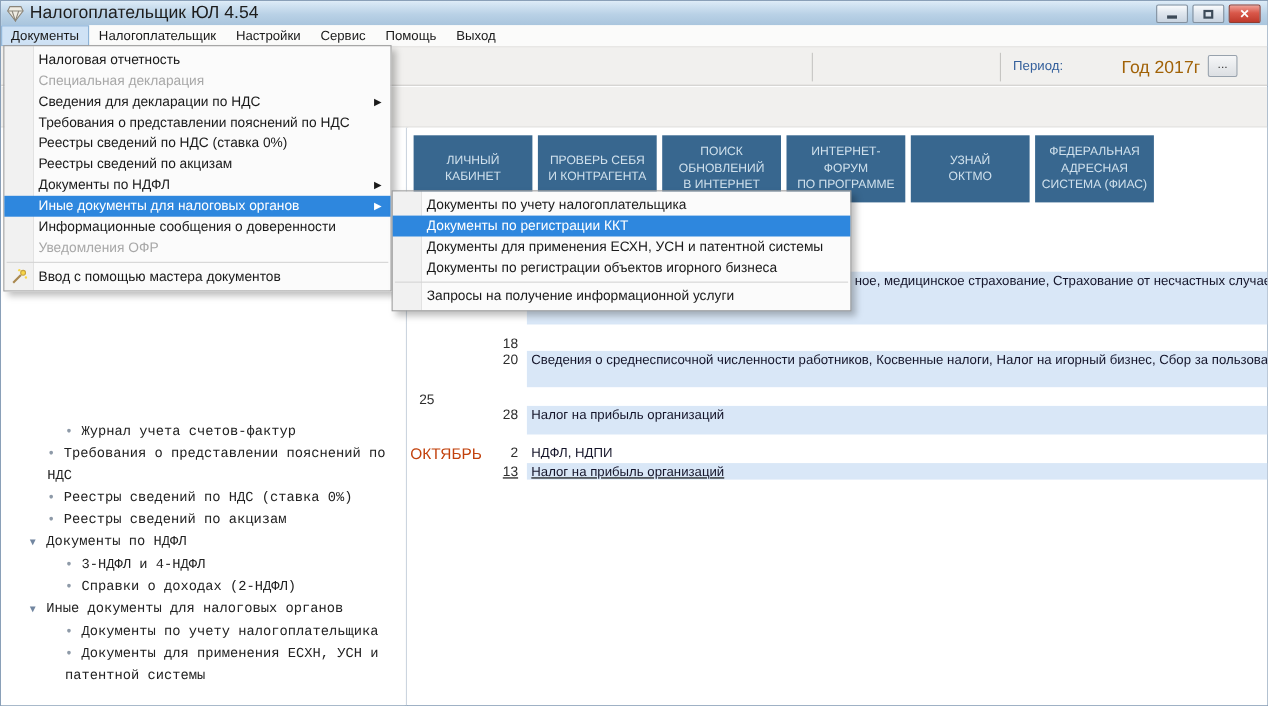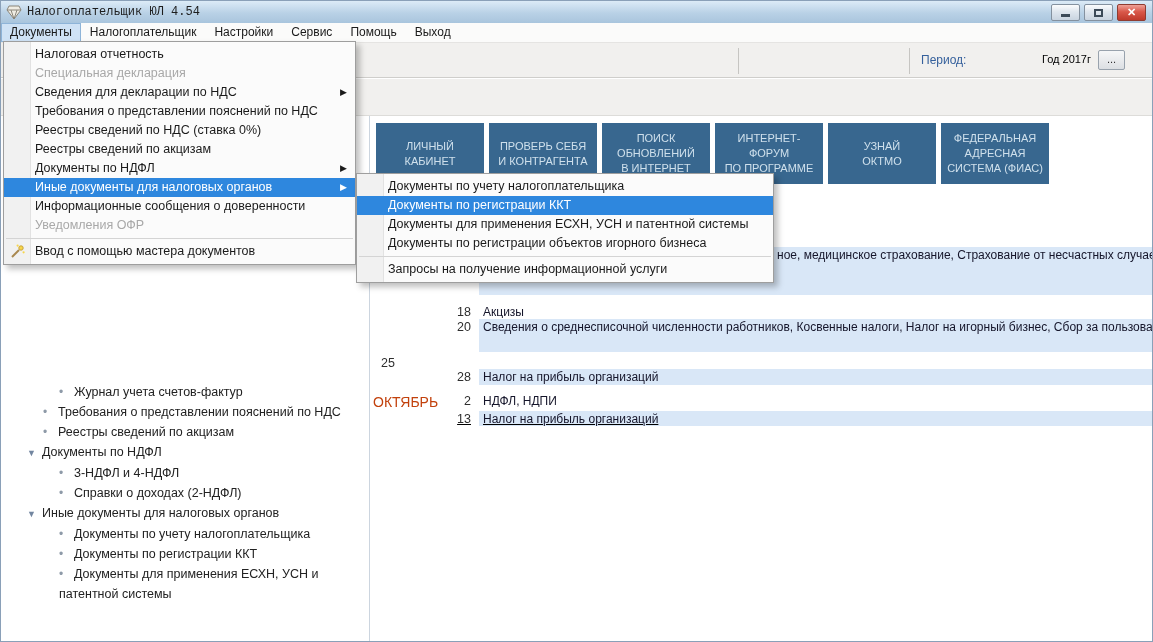--- a/index.html
+++ b/index.html
@@ -5,21 +5,21 @@
   * { margin:0; padding:0; box-sizing:border-box; }
   html,body { width:1153px; height:642px; overflow:hidden;
     font-family:"Liberation Sans", sans-serif; background:#fff; }
   .window { position:absolute; inset:0; background:#fff; border:1px solid #8aa0b8; }
 
   
   .titlebar { position:absolute; top:0; left:0; right:0; height:22px;
     background:linear-gradient(#dcebf7,#b9d1e6 55%,#a9c5dd);
     display:flex; align-items:center; padding-left:5px; }
   .app-icon { width:16px; height:15px; flex:0 0 auto; }
-  .title-text { font-size:12px; color:#1d1d1d; margin-left:5px;font-family:Liberation Mono, monospace; }
+  .title-text { font-size:16px; color:#1d1d1d; margin-left:5px; }
   .win-buttons { position:absolute; top:3px; right:6px; display:flex; gap:4px; }
   .win-btn { width:29px; height:17px; border:1px solid #84919f; border-radius:2px;
     background:linear-gradient(#fbfcfd,#dfe6ee 45%,#c9d4e0);
     display:flex; align-items:center; justify-content:center;
     font-size:9px; color:#2a2a2a; cursor:default; }
   .win-btn .min-glyph { display:block; width:9px; height:3px; background:#3c4a58; margin-top:6px; }
   .win-btn .max-glyph { display:block; width:9px; height:8px; border:2px solid #3c4a58; }
   .win-btn.close { background:linear-gradient(#efa197,#d9584a 45%,#bf3a2c);
     border-color:#8f3c31; color:#fff; font-size:11px; font-weight:bold; }
 
@@ -30,21 +30,21 @@
   .menubar-item.active { background:#cfe2f5; border:1px solid #8eb4d8; padding:1px 8px 0 8px; }
 
   
   .toolbar1 { position:absolute; top:41px; left:0; right:0; height:36px;
     background:#f1f0ee; border-top:1px solid #e5e4e2; border-bottom:1px solid #cfcecb; }
   .toolbar2 { position:absolute; top:78px; left:0; right:0; height:37px;
     background:#f1f0ee; border-bottom:1px solid #dddcd9; }
   .vsep { position:absolute; top:5px; width:1px; height:26px; background:#c6c5c2; }
   .period-label { position:absolute; left:920px; top:10px; font-size:12px; color:#35609c; }
   .period-value { position:absolute; left:1000px; top:10px; width:90px; text-align:right;
-    font-size:11px; color:#000000; }
+    font-size:16px; color:#a16207; }
   .period-btn { position:absolute; left:1097px; top:7px; width:27px; height:20px;
     border:1px solid #98a2ad; border-radius:2px; background:linear-gradient(#f6f7f8,#dcdfe3);
     font-size:11px; color:#333; text-align:center; line-height:16px; }
 
   
   .sidebar { position:absolute; top:115px; left:0; width:369px; bottom:0;
     background:#fff; border-right:1px solid #ccd5df; }
   .calendar-panel { position:absolute; top:115px; left:370px; right:0; bottom:0; background:#fff; }
 
   
@@ -59,21 +59,21 @@
   .cal-month { width:76px; font-size:14px; color:#c2410c; padding-top:1px; }
   .cal-date { width:22px; text-align:right; font-size:12.5px; color:#2e2e2e; padding-top:1px; }
   .cal-text { flex:1; margin-left:8px; padding:1px 0 0 4px; font-size:12px; color:#15152a;
     white-space:nowrap; overflow:hidden; }
   .cal-row.hl .cal-text { background:#d9e7f7; }
   .cal-text .frag { display:inline-block; margin-left:294px; }
 
   
   .tree { position:absolute; top:266px; left:0; right:1px; bottom:0; background:#fff;
     font-size:12.5px; color:#222; line-height:20px; overflow:hidden; }
-  .tree-item { padding-right:10px; cursor:default; }
+  .tree-item { padding-right:10px; cursor:default;font-family:Liberation Mono, monospace; }
   .tree-item.lvl1 { padding-left:26px; }
   .tree-item.lvl2 { padding-left:42px; }
   .tree-item.lvl3 { padding-left:58px; }
   .tree-marker { display:inline-block; width:15px; color:#8e9aa8; }
   .tree-marker.arrow { color:#7286a0; font-size:9px; }
   .tree-marker.bullet { font-size:12px; }
 
   
   .menu { position:absolute; border:1px solid #9e9e9e; font-size:12.5px; color:#1a1a1a;
     box-shadow:4px 4px 6px rgba(0,0,0,0.25); padding:3px 0;
@@ -128,27 +128,27 @@
     <span class="period-label">Период:</span>
     <span class="period-value">Год 2017г</span>
     <div class="period-btn">...</div>
   </div>
   <div class="toolbar2"></div>
 
   <div class="sidebar">
     <div class="tree" id="tree">
         <div class="tree-item lvl3"><span class="tree-marker bullet">•</span><span>Журнал учета счетов-фактур</span></div>
         <div class="tree-item lvl2"><span class="tree-marker bullet">•</span><span>Требования о представлении пояснений по НДС</span></div>
+        <div class="tree-item lvl2"><span class="tree-marker bullet">•</span><span>Реестры сведений по НДС (ставка 0%)</span></div>
         <div class="tree-item lvl2"><span class="tree-marker bullet">•</span><span>Реестры сведений по акцизам</span></div>
         <div class="tree-item lvl1"><span class="tree-marker arrow">▼</span><span>Документы по НДФЛ</span></div>
         <div class="tree-item lvl3"><span class="tree-marker bullet">•</span><span>3-НДФЛ и 4-НДФЛ</span></div>
         <div class="tree-item lvl3"><span class="tree-marker bullet">•</span><span>Справки о доходах (2-НДФЛ)</span></div>
         <div class="tree-item lvl1"><span class="tree-marker arrow">▼</span><span>Иные документы для налоговых органов</span></div>
         <div class="tree-item lvl3"><span class="tree-marker bullet">•</span><span>Документы по учету налогоплательщика</span></div>
-        <div class="tree-item lvl3"><span class="tree-marker bullet">•</span><span>Документы по регистрации ККТ</span></div>
         <div class="tree-item lvl3"><span class="tree-marker bullet">•</span><span>Документы для применения ЕСХН, УСН и патентной системы</span></div>
       </div>
   </div>
   <div class="calendar-panel"></div>
 
   <div class="navbtns" id="navbtns">
       <div class="navbtn">ЛИЧНЫЙ
 КАБИНЕТ</div>
       <div class="navbtn">ПРОВЕРЬ СЕБЯ
 И КОНТРАГЕНТА</div>
@@ -166,32 +166,31 @@
 
   <div class="calrows" id="calrows">
       <div class="cal-row hl" style="height: 48px; margin-bottom: 9px;">
         <div class="cal-month"></div>
         <div class="cal-date"></div>
         <div class="cal-text"><span class="frag">ное, медицинское страхование, Страхование от несчастных случаев на</span></div>
       </div>
       <div class="cal-row" style="height: 14px; margin-bottom: 1px;">
         <div class="cal-month"></div>
         <div class="cal-date">18</div>
-        <div class="cal-text">Акцизы</div>
       </div>
       <div class="cal-row hl" style="height: 33px; margin-bottom: 2px;">
         <div class="cal-month"></div>
         <div class="cal-date">20</div>
         <div class="cal-text">Сведения о среднесписочной численности работников, Косвенные налоги, Налог на игорный бизнес, Сбор за пользование объекта</div>
       </div>
       <div class="cal-row" style="height: 14px; margin-bottom: 1px; flex-direction: column;">
         <div class="cal-month"></div>
         <div class="cal-date">25</div>
       </div>
-      <div class="cal-row hl" style="height: 16px; margin-bottom: 8px;">
+      <div class="cal-row hl" style="height: 26px; margin-bottom: 8px;">
         <div class="cal-month"></div>
         <div class="cal-date">28</div>
         <div class="cal-text">Налог на прибыль организаций</div>
       </div>
       <div class="cal-row" style="height: 14px; margin-bottom: 4px;">
         <div class="cal-month">ОКТЯБРЬ</div>
         <div class="cal-date">2</div>
         <div class="cal-text">НДФЛ, НДПИ</div>
       </div>
       <div class="cal-row hl" style="height: 15px; margin-bottom: 0px; text-decoration: underline;">

